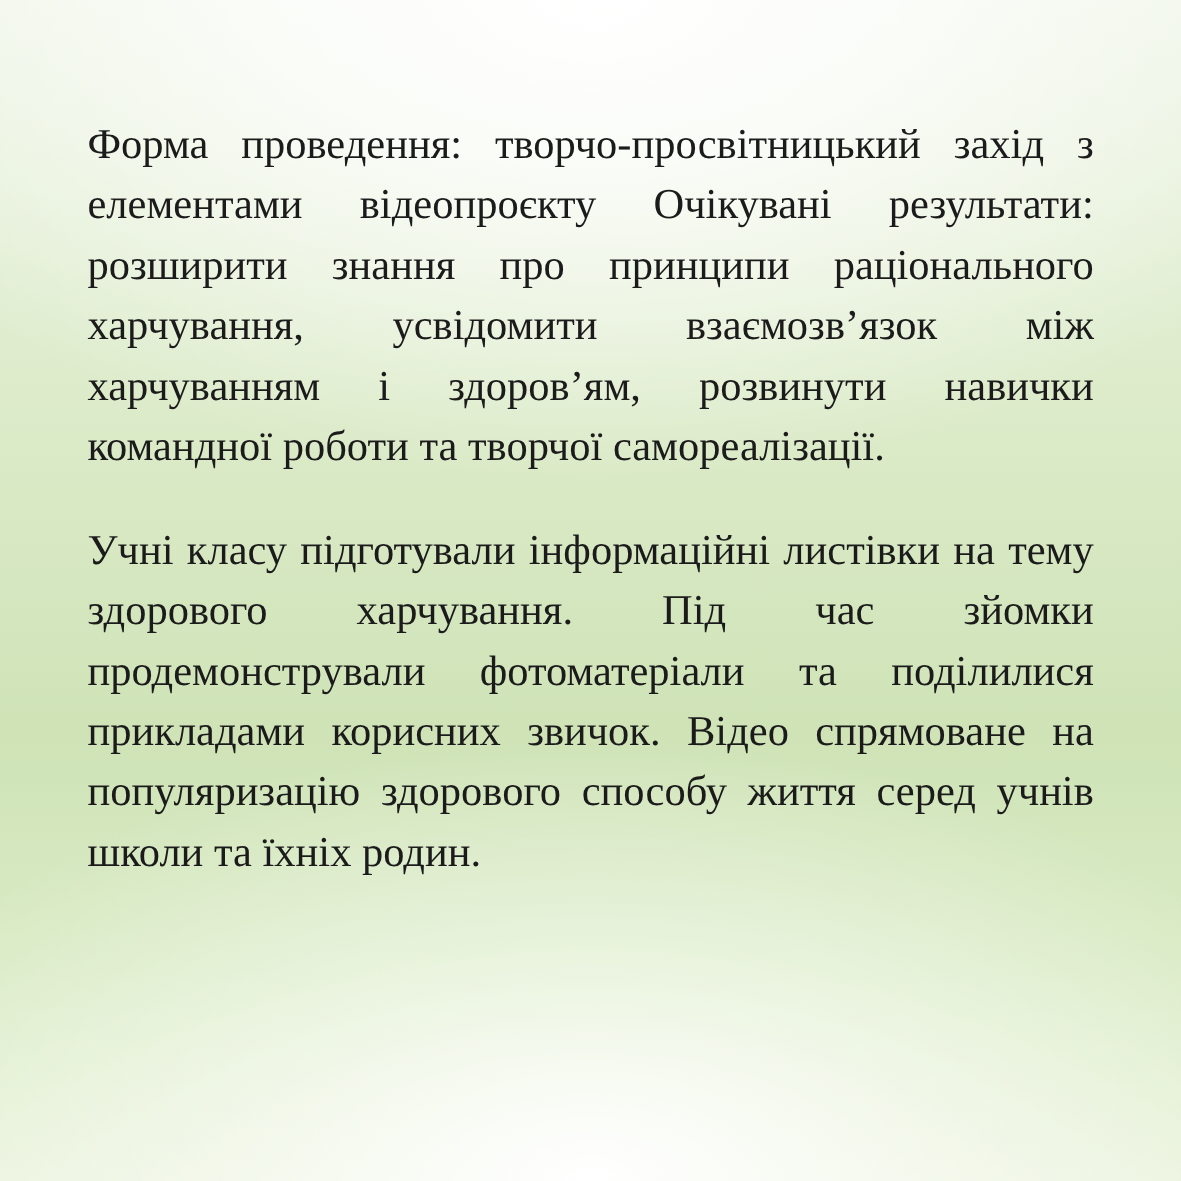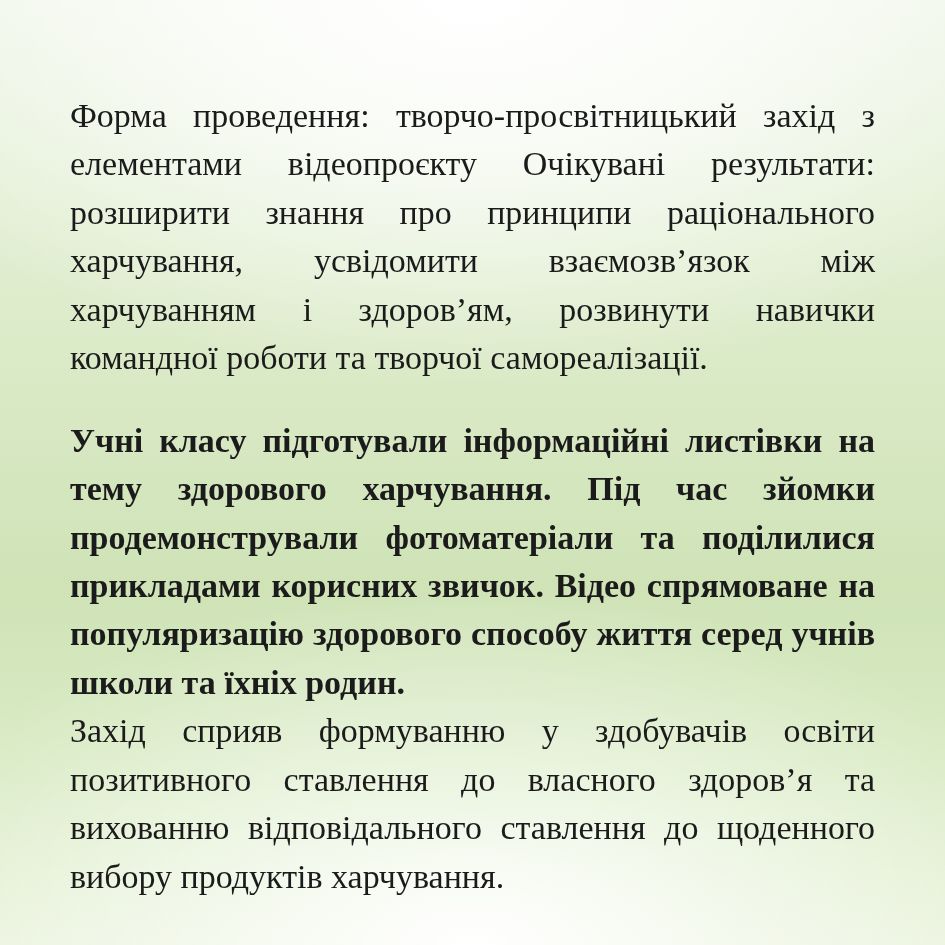--- a/index.html
+++ b/index.html
@@ -33,25 +33,24 @@
   p {
     margin: 0;
     color: #1b1b1b;
     font-size: 34px;
     line-height: 1.425;
     text-align: justify;
     text-justify: inter-word;
     hyphens: none;
   }
   .para-1 { margin-bottom: 34px; }
-  .para-2 { margin-bottom: 0px; font-weight: bold; }
+  .para-2 { margin-bottom: 0px; }
   .para-3 { margin-top: 0px; }
 </style>
 </head>
 <body>
 
 <div class="slide">
   <div class="content">
     <p class="para-1">Форма проведення: творчо-просвітницький захід з елементами відеопроєкту Очікувані результати: розширити знання про принципи раціонального харчування, усвідомити взаємозв’язок між харчуванням і здоров’ям, розвинути навички командної роботи та творчої самореалізації.</p>
     <p class="para-2">Учні класу підготували інформаційні листівки на тему здорового харчування. Під час зйомки продемонстрували фотоматеріали та поділилися прикладами корисних звичок. Відео спрямоване на популяризацію здорового способу життя серед учнів школи та їхніх родин.</p>
-    <p class="para-3">Захід сприяв формуванню у здобувачів освіти позитивного ставлення до власного здоров’я та вихованню відповідального ставлення до щоденного вибору продуктів харчування.</p>
   </div>
 </div>
 
 </body></html>

